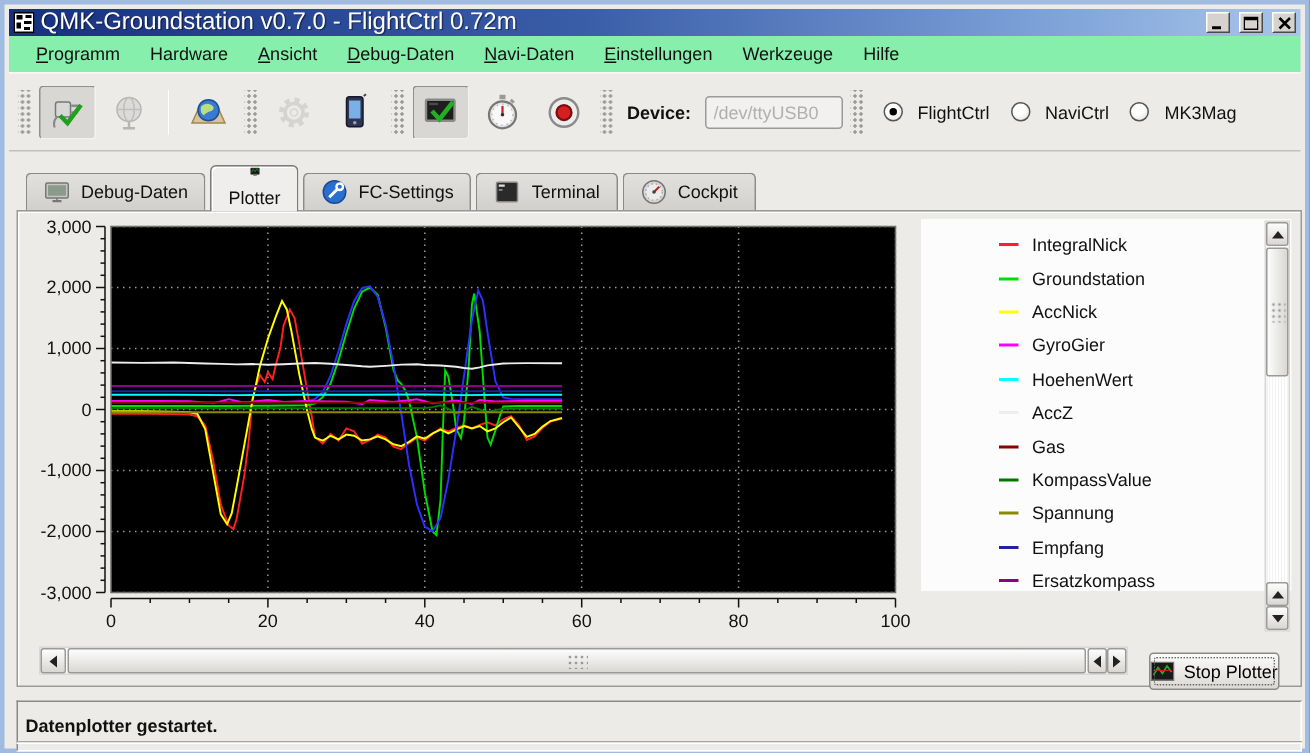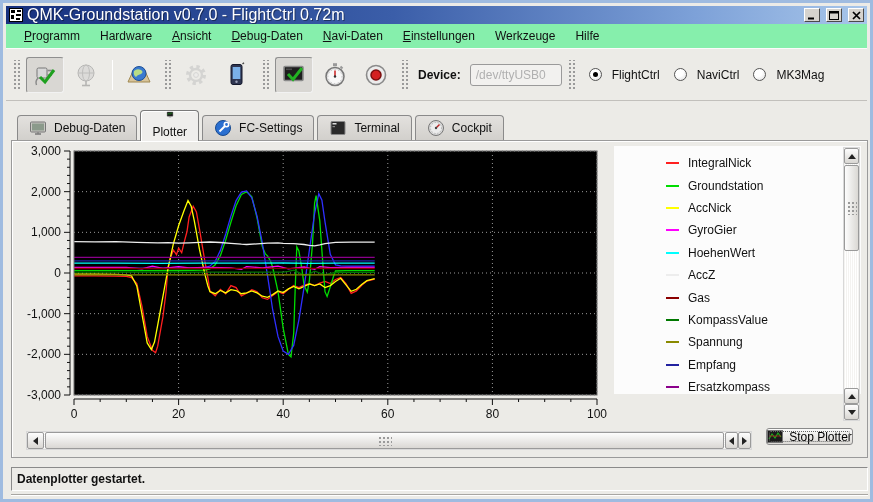--- a/index.html
+++ b/index.html
@@ -87,27 +87,27 @@
   
   .hscroll { position:absolute; left:14px; top:290px; width:726px; height:19px; display:flex;
     background:repeating-linear-gradient(#f4f3f1 0 1px,#fff 1px 2px); border:1px solid #d8d8d8; align-items:stretch; }
   .hbtn { width:17px; flex:0 0 17px; background:linear-gradient(#fdfdfd,#d9d7d3); border:1px solid #9a9a9a;
     border-radius:2px; display:flex; align-items:center; justify-content:center; }
   .hbtn.narrow { width:13px; flex:0 0 13px; }
   .hthumb { flex:1; background:linear-gradient(#fdfdfd,#dad8d4); border:1px solid #9a9a9a; border-radius:2px;
     margin:0 1px; display:flex; align-items:center; justify-content:center; }
   .grip-h { width:14px; height:10px; background-image:radial-gradient(#9a9a9a .9px, transparent 1.1px);
     background-size:4px 4px; }
-  .stopbtn { position:absolute; left:754px; top:287px; width:87px; height:17px;
+  .stopbtn { position:absolute; left:754px; top:294px; width:87px; height:25px;
     background:linear-gradient(#fbfbfa,#dcdad6); border:1px solid #8a8a8a; border-radius:3px;
     display:flex; align-items:center; justify-content:center; gap:6px; font-size:12px; font-family:inherit; }
   .stopbtn .focus { position:absolute; inset:2px; border:1px dotted #666; border-radius:2px; pointer-events:none; }
 
   
-  .statusbox { position:absolute; left:8px; top:464px; width:857px; height:24px; background:#ECEBE7;
+  .statusbox { position:absolute; left:8px; top:464px; width:857px; height:34px; background:#ECEBE7;
     border:1px solid; border-color:#8a8a8a #fff #fff #8a8a8a; display:flex; align-items:center; padding-left:5px; }
   .statusbox .txt { font-weight:bold; }
   .statusline { position:absolute; left:8px; top:491px; width:857px; height:0;
     border-top:1px solid #a8a6a2; border-bottom:1px solid #fff; }
 </style>
 </head>
 <body>
 
 <div class="frame">
 

